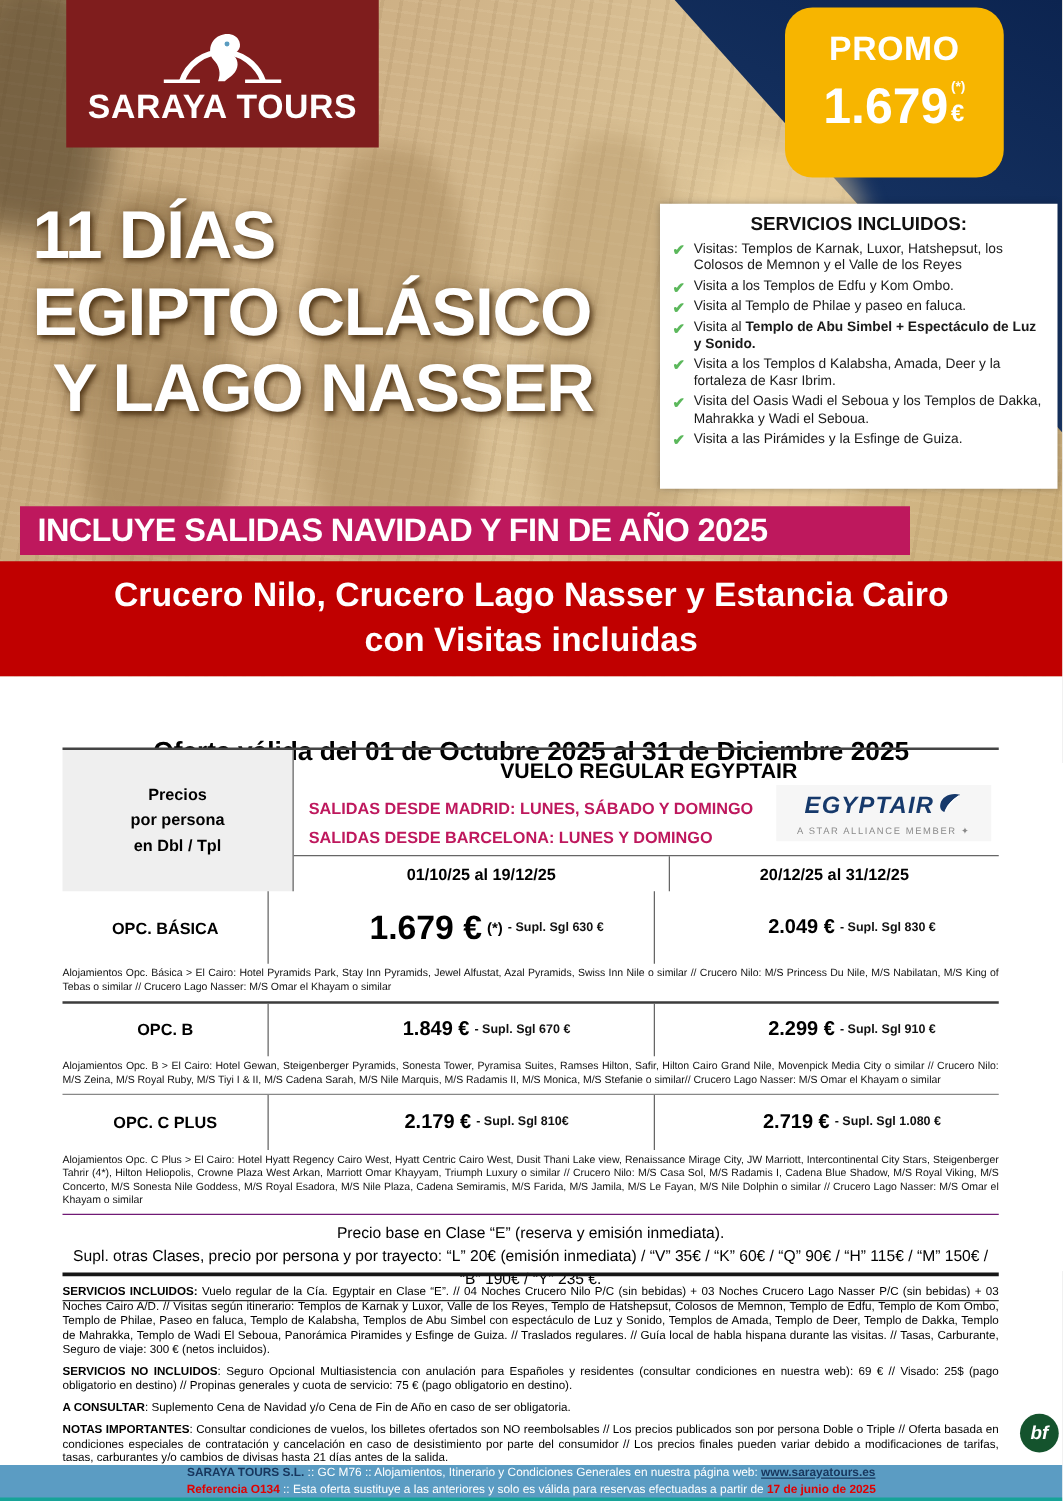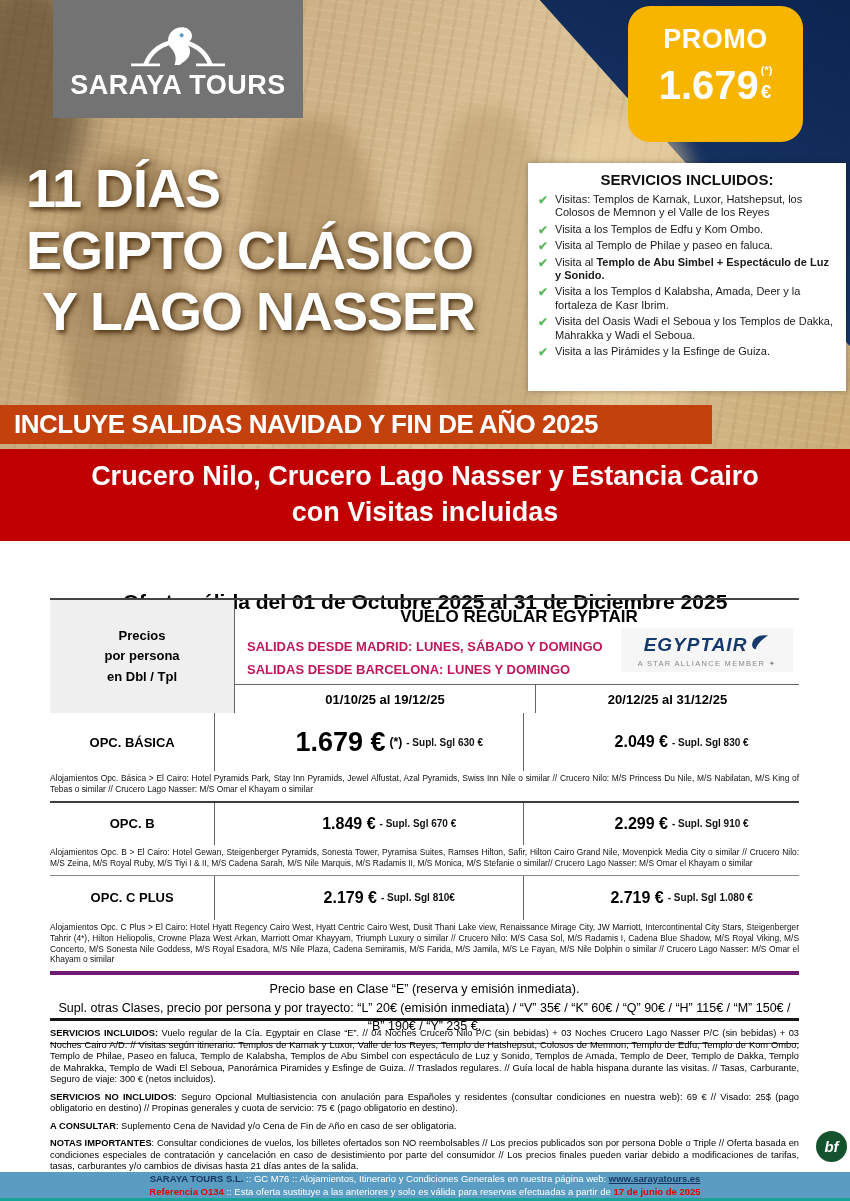--- a/index.html
+++ b/index.html
@@ -15,21 +15,21 @@
   .sky{position:absolute;inset:0;clip-path:polygon(63.5% 0,100% 0,100% 64%);
         background:linear-gradient(205deg,#0c2450 0%,#1c3c6d 48%,#3c608e 100%);}
   .st{position:absolute;filter:blur(9px);border-radius:42% 42% 30% 30%;}
   .st.a{left:66px;top:150px;width:120px;height:295px;background:rgba(142,112,70,.45);}
   .st.b{left:248px;top:118px;width:132px;height:325px;background:rgba(158,126,80,.42);}
   .st.c{left:428px;top:108px;width:122px;height:335px;background:rgba(172,140,95,.36);}
   .st.d{left:556px;top:118px;width:144px;height:305px;background:rgba(238,214,168,.5);border-radius:35%;}
   .st.corner{left:-34px;top:-24px;width:120px;height:210px;background:rgba(58,44,24,.55);filter:blur(15px);}
 
   
-  .logo-box{position:absolute;top:0;left:53px;width:250px;height:118px;background:#737373;
+  .logo-box{position:absolute;top:0;left:53px;width:250px;height:118px;background:#7f1d1d;
         display:flex;flex-direction:column;align-items:center;justify-content:center;z-index:3;}
   .logo-box svg{width:118px;height:56px;display:block;}
   .brand-name{color:#fff;font-size:27px;font-weight:700;letter-spacing:.5px;margin-top:-4px;}
 
   
   .promo{position:absolute;top:6px;left:628px;width:175px;height:136px;background:#f7b500;
         border-radius:22px;z-index:3;display:flex;flex-direction:column;align-items:center;color:#fff;}
   .promo-label{font-size:27px;font-weight:700;margin-top:18px;letter-spacing:.5px;}
   .promo-price{display:flex;align-items:flex-start;margin-top:10px;font-weight:700;}
   .promo-price .big{font-size:40px;line-height:1;}
@@ -46,21 +46,21 @@
   
   .services{position:absolute;left:528px;top:163px;width:318px;height:228px;background:#fff;z-index:2;
         box-sizing:border-box;padding:8px 10px 6px;box-shadow:0 0 6px rgba(0,0,0,.3);}
   .services h3{margin:0 0 5px;text-align:center;font-size:15px;font-weight:700;color:#111;}
   .services ul{list-style:none;margin:0;padding:0;font-size:11px;line-height:1.22;color:#1a1a1a;}
   .services li{position:relative;padding-left:17px;margin-bottom:3px;}
   .check{position:absolute;left:0;top:0;color:#5cb85c;font-size:12px;font-weight:700;}
   .svc-bold{font-weight:700;}
 
   
-  .band1{position:absolute;top:405px;left:0;width:712px;height:39px;background:#c2410c;z-index:2;
+  .band1{position:absolute;top:405px;left:16px;width:712px;height:39px;background:#be185d;z-index:2;
         color:#fff;font-weight:700;font-size:26px;letter-spacing:-.5px;
         display:flex;align-items:center;padding-left:14px;box-sizing:border-box;}
   .band2{position:absolute;top:449px;left:0;width:850px;height:92px;background:#c00000;z-index:2;
         color:#fff;font-weight:700;font-size:27px;text-align:center;line-height:1.32;
         display:flex;flex-direction:column;justify-content:center;}
 
   
   .offer-title{position:absolute;top:553px;left:0;width:850px;text-align:center;
         font-size:21px;font-weight:700;color:#000;margin-top:37px;}
 
@@ -92,21 +92,21 @@
   .r-basica{height:58px;}
   .r-b{height:42px;}
   .r-c{height:44px;}
   .price-xl{font-size:27px;font-weight:700;color:#000;}
   .price-md{font-size:16px;font-weight:700;color:#000;}
   .p-star{font-size:12px;font-weight:700;}
   .p-supl{font-size:10px;font-weight:700;color:#111;}
   .note-row{font-size:8.4px;line-height:1.3;color:#111;text-align:justify;padding:2px 0 6px;}
   .sep-thick{border-top:2.5px solid #3c3c3c;}
   .sep-thin{border-top:1px solid #888;}
-  .base-class{border-top:4px solid #701a75;border-bottom:1px solid #333;
+  .base-class{border-top:1px solid #701a75;border-bottom:1px solid #333;
         text-align:center;font-size:12.5px;line-height:1.45;padding:5px 0 8px;color:#000;}
 
   
   .fine{position:absolute;top:1018px;left:50px;width:749px;border-top:3px solid #161616;
         padding-top:7px;font-size:9.3px;line-height:1.24;color:#000;text-align:justify;}
   .fine p{margin:0 0 6px;}
   .fp-label{font-weight:700;}
   .bf{position:absolute;top:1131px;left:816px;width:31px;height:31px;border-radius:50%;
         background:#14532d;color:#fff;font-weight:700;font-style:italic;font-size:15px;
         display:flex;align-items:center;justify-content:center;}

